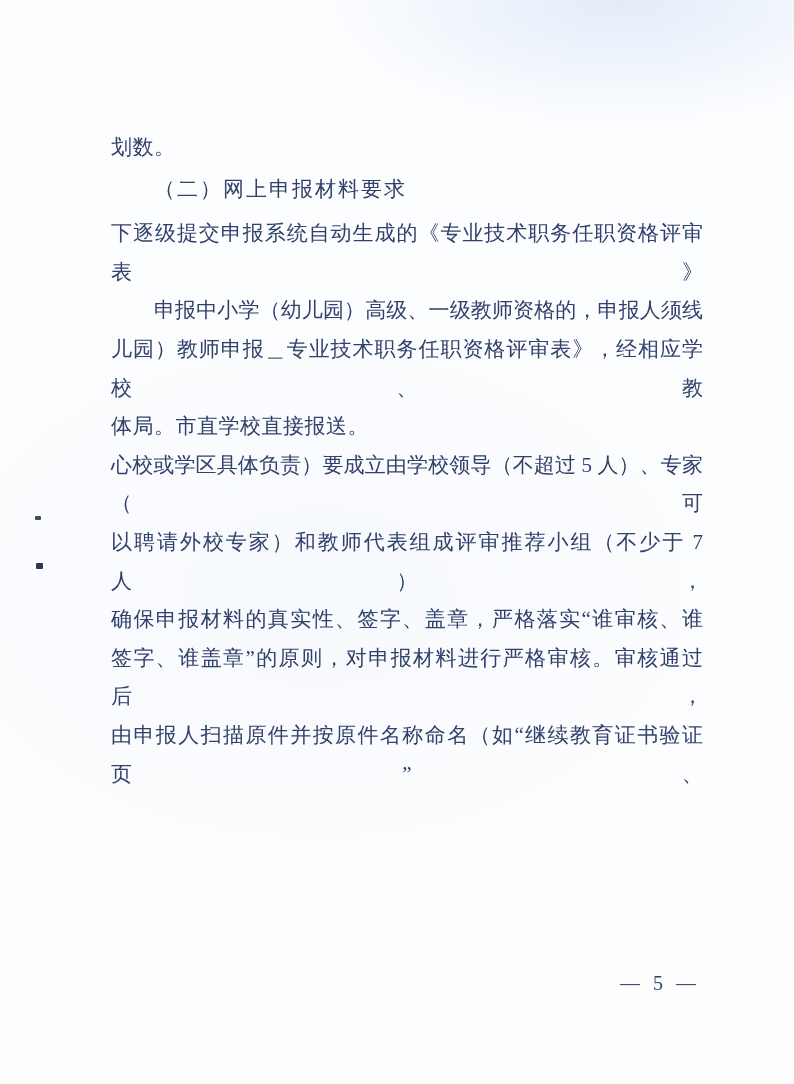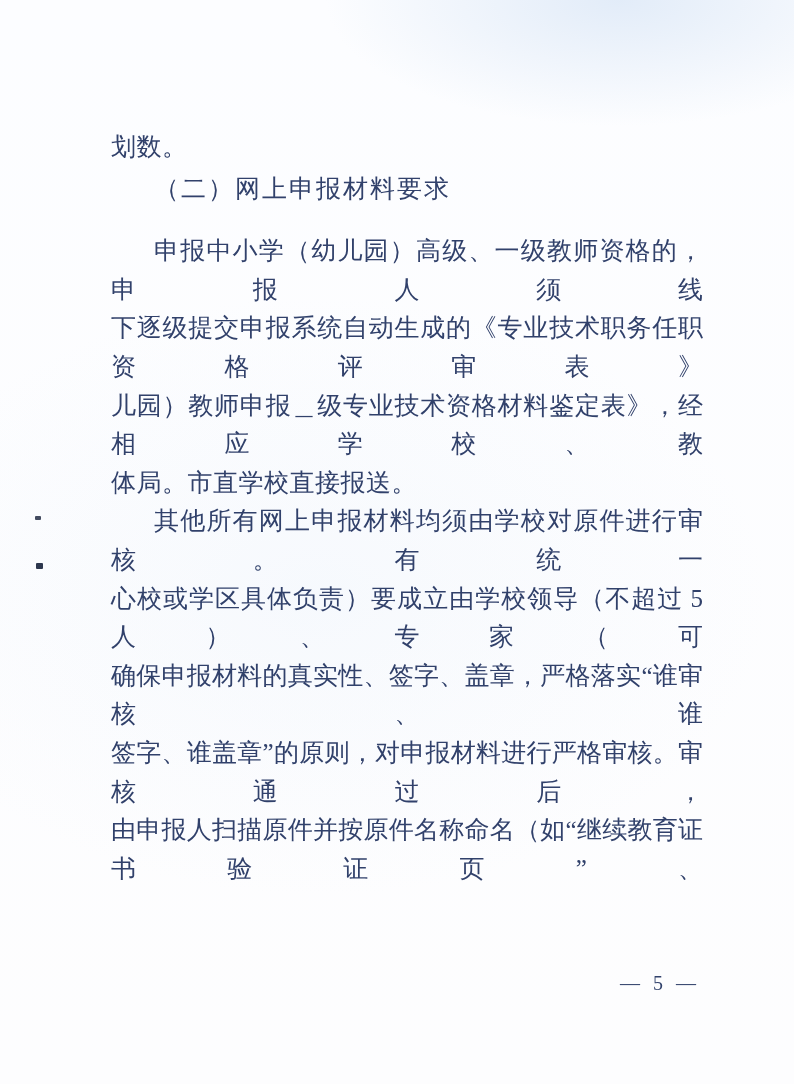--- a/index.html
+++ b/index.html
@@ -25,35 +25,35 @@
   .content {
     position: absolute;
     top: 128px;
     left: 0;
     width: 794px;
     color: var(--ink, #31416b);
   }
   .line {
     margin-left: 111px;
     width: 592px;
-    font-size: 25px;
+    font-size: 21px;
     line-height: 38.6px;
     letter-spacing: 0.5px;
     white-space: nowrap;
   }
   .fill {
     white-space: normal;
     text-align: justify;
     text-align-last: justify;
     letter-spacing: 0;
   }
   .indent { text-indent: 43px; }
   .heading {
     margin-top: 3px;
-    margin-bottom: 24px;
+    margin-bottom: 6px;
     letter-spacing: 2px;
   }
   .page-number {
     position: absolute;
     top: 972px;
     left: 0;
     width: 700px;
     text-align: right;
     font-size: 20px;
     letter-spacing: 4px;
@@ -67,26 +67,26 @@
   .speck-1 { left: 35px; top: 516px; width: 6px; height: 4px; opacity: 0.85; }
   .speck-2 { left: 36px; top: 563px; width: 7px; height: 6px; opacity: 0.95; }
 </style>
 </head>
 <body style="background: rgb(253, 253, 254);">
 
 <div class="page">
   <div class="content">
     <div class="line">划数。</div>
     <div class="line indent heading">（二）网上申报材料要求</div>
+    <div class="line fill">下逐级提交申报系统自动生成的《专业技术职务任职资格评审表》</div>
     <div class="line indent fill">申报中小学（幼儿园）高级、一级教师资格的，申报人须线</div>
-    <div class="line fill">下逐级提交申报系统自动生成的《专业技术职务任职资格评审表》</div>
-    <div class="line fill">儿园）教师申报＿级专业技术资格材料鉴定表》，经相应学校、教</div>
+    <div class="line fill">儿园）教师申报＿专业技术职务任职资格评审表》，经相应学校、教</div>
     <div class="line">体局。市直学校直接报送。</div>
-    <div class="line indent fill">其他所有网上申报材料均须由学校对原件进行审核。有统一</div>
     <div class="line fill">心校或学区具体负责）要成立由学校领导（不超过 5 人）、专家（可</div>
+    <div class="line fill">以聘请外校专家）和教师代表组成评审推荐小组（不少于 7 人），</div>
     <div class="line fill">确保申报材料的真实性、签字、盖章，严格落实“谁审核、谁</div>
     <div class="line fill">签字、谁盖章”的原则，对申报材料进行严格审核。审核通过后，</div>
     <div class="line fill">由申报人扫描原件并按原件名称命名（如“继续教育证书验证页”、</div>
 
   </div>
 
   <div class="page-number">— 5 —</div>
 
   <div class="speck speck-1"></div>
   <div class="speck speck-2"></div>

